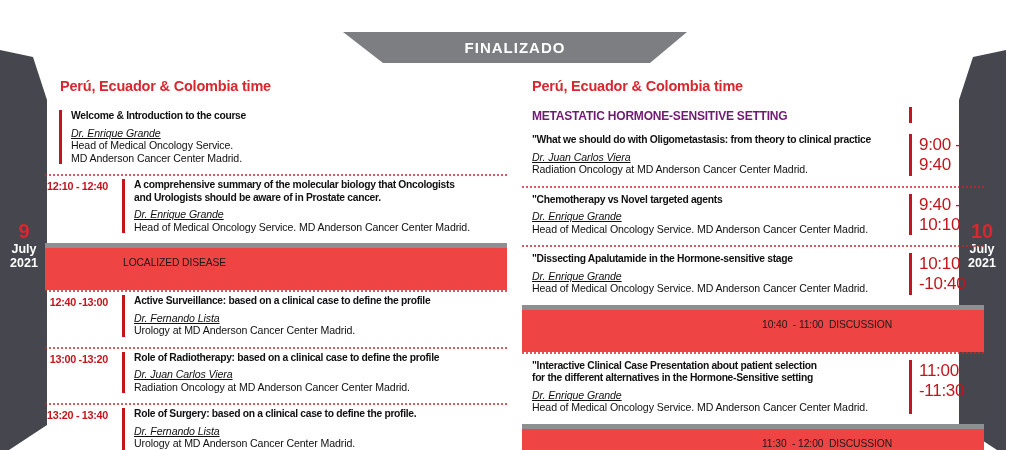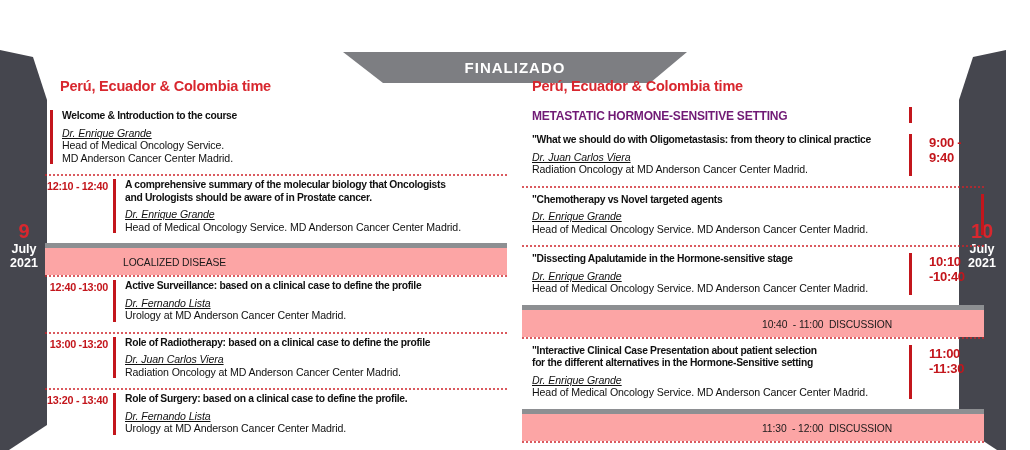--- a/index.html
+++ b/index.html
@@ -7,21 +7,21 @@
   body {
     position: relative;
     background: #ffffff;
     font-family: "Liberation Sans", sans-serif;
     color: #1b1b1b;
     overflow: hidden;
   }
 
   
   .banner {
-    position: absolute; left: 343px; top: 52px; width: 344px; height: 31px;
+    position: absolute; left: 343px; top: 32px; width: 344px; height: 31px;
     background: #7d7e82;
     clip-path: polygon(0 0, 344px 0, 307px 31px, 40px 31px);
     display: flex; align-items: center; justify-content: center;
   }
   .banner-text { color:#fff; font-weight:bold; font-size:15px; letter-spacing:1px; }
 
   
   .band {
     position: absolute; top: 48px; width: 48px; height: 402px;
     background: #45464e;
@@ -42,49 +42,49 @@
     letter-spacing:-0.2px; padding: 3px 0 13px 15px;
   }
   .col-right .col-header { padding-left: 10px; }
 
   
   .lrow { display:flex; padding: 3px 0 10px; }
   .ltime {
     flex: 0 0 63px; text-align:right; color:#c3161c; font-weight:bold;
     font-size:10.8px; letter-spacing:-0.3px; padding-top:1px;
   }
-  .lcontent { flex:1; margin-left:5px; border-left:3px solid #c3161c; padding-left:9px; }
+  .lcontent { flex:1; margin-left:14px; border-left:3px solid #c3161c; padding-left:9px; }
 
   
   .rrow { display:flex; padding: 6px 0 10px; }
   .rcontent { flex:1; border-right:3px solid #c3161c; padding-left:10px; padding-right:12px; }
   .rtime {
-    flex: 0 0 72px; color:#c3161c; font-weight:bold;
-    font-size:13px; letter-spacing:-0.3px; padding-left:17px; padding-top:1px;
+    flex: 0 0 72px; color:#c3161c; font-weight:normal;
+    font-size:17px; letter-spacing:-0.3px; padding-left:7px; padding-top:1px;
   }
   .subhead-row { padding: 0 0 5px; }
   .subhead { color:#701a75; font-weight:bold; font-size:12px; letter-spacing:-0.2px; padding-top:2px; }
 
   .stitle {
     font-size:10.3px; font-weight:bold; letter-spacing:-0.3px;
     line-height:1.22; color:#101010; white-space:pre-line;
   }
   .sspeaker { font-style:italic; margin-top:4px;text-decoration:underline; }
   .sspeaker, .saff {
     font-size:10.6px; line-height:1.18; letter-spacing:-0.1px;
     color:#101010; white-space:pre-line;
   }
 
   
   .sep { height:0; border-top:2px dotted rgba(205,35,42,0.75); }
 
   
   .gbar {
-    border-top:5px solid #8d8f92; background:#fca5a5;
-    padding: 4px 0 5px;
+    border-top:5px solid #8d8f92; background:#ef4444;
+    padding: 4px 0 20px;
   }
   .bar-label { font-size:10.3px; color:#1a1a1a; white-space:pre; letter-spacing:-0.1px; }
   .lbar .bar-label { padding-left:78px; }
   .rbar .bar-label { display:inline-block; margin-left:240px; }
 </style>
 </head>
 <body>
 
 <div class="banner">
   <span class="banner-text">FINALIZADO</span>
@@ -183,20 +183,21 @@
     <div class="rtime">9:00 - 9:40</div>
   </div>
   <div class="sep"></div>
 
   <div class="rrow">
     <div class="rcontent">
       <div class="stitle">"Chemotherapy vs Novel targeted agents</div>
       <div class="sspeaker">Dr. Enrique Grande</div>
       <div class="saff">Head of Medical Oncology Service. MD Anderson Cancer Center Madrid.</div>
     </div>
+    <div class="rtime">9:40 - 10:10</div>
   </div>
   <div class="sep"></div>
 
   <div class="rrow">
     <div class="rcontent">
       <div class="stitle">"Dissecting Apalutamide in the Hormone-sensitive stage</div>
       <div class="sspeaker">Dr. Enrique Grande</div>
       <div class="saff">Head of Medical Oncology Service. MD Anderson Cancer Center Madrid.</div>
     </div>
     <div class="rtime">10:10 -10:40</div>

